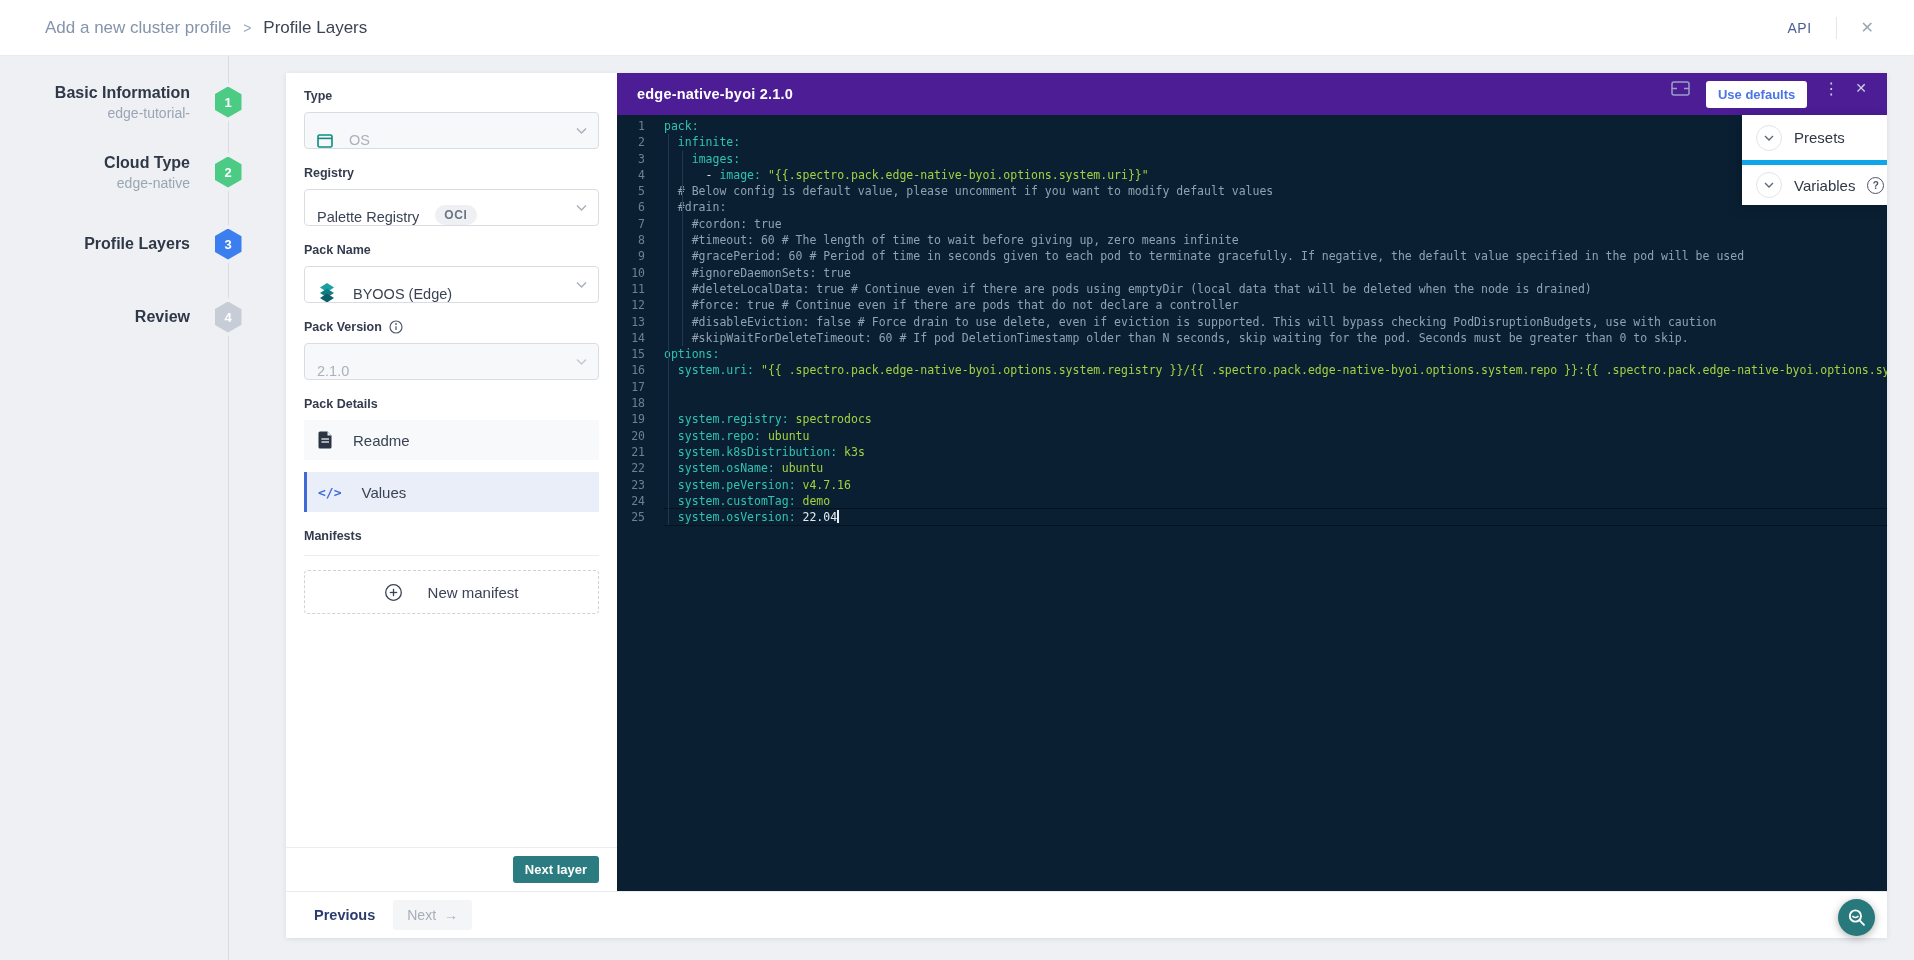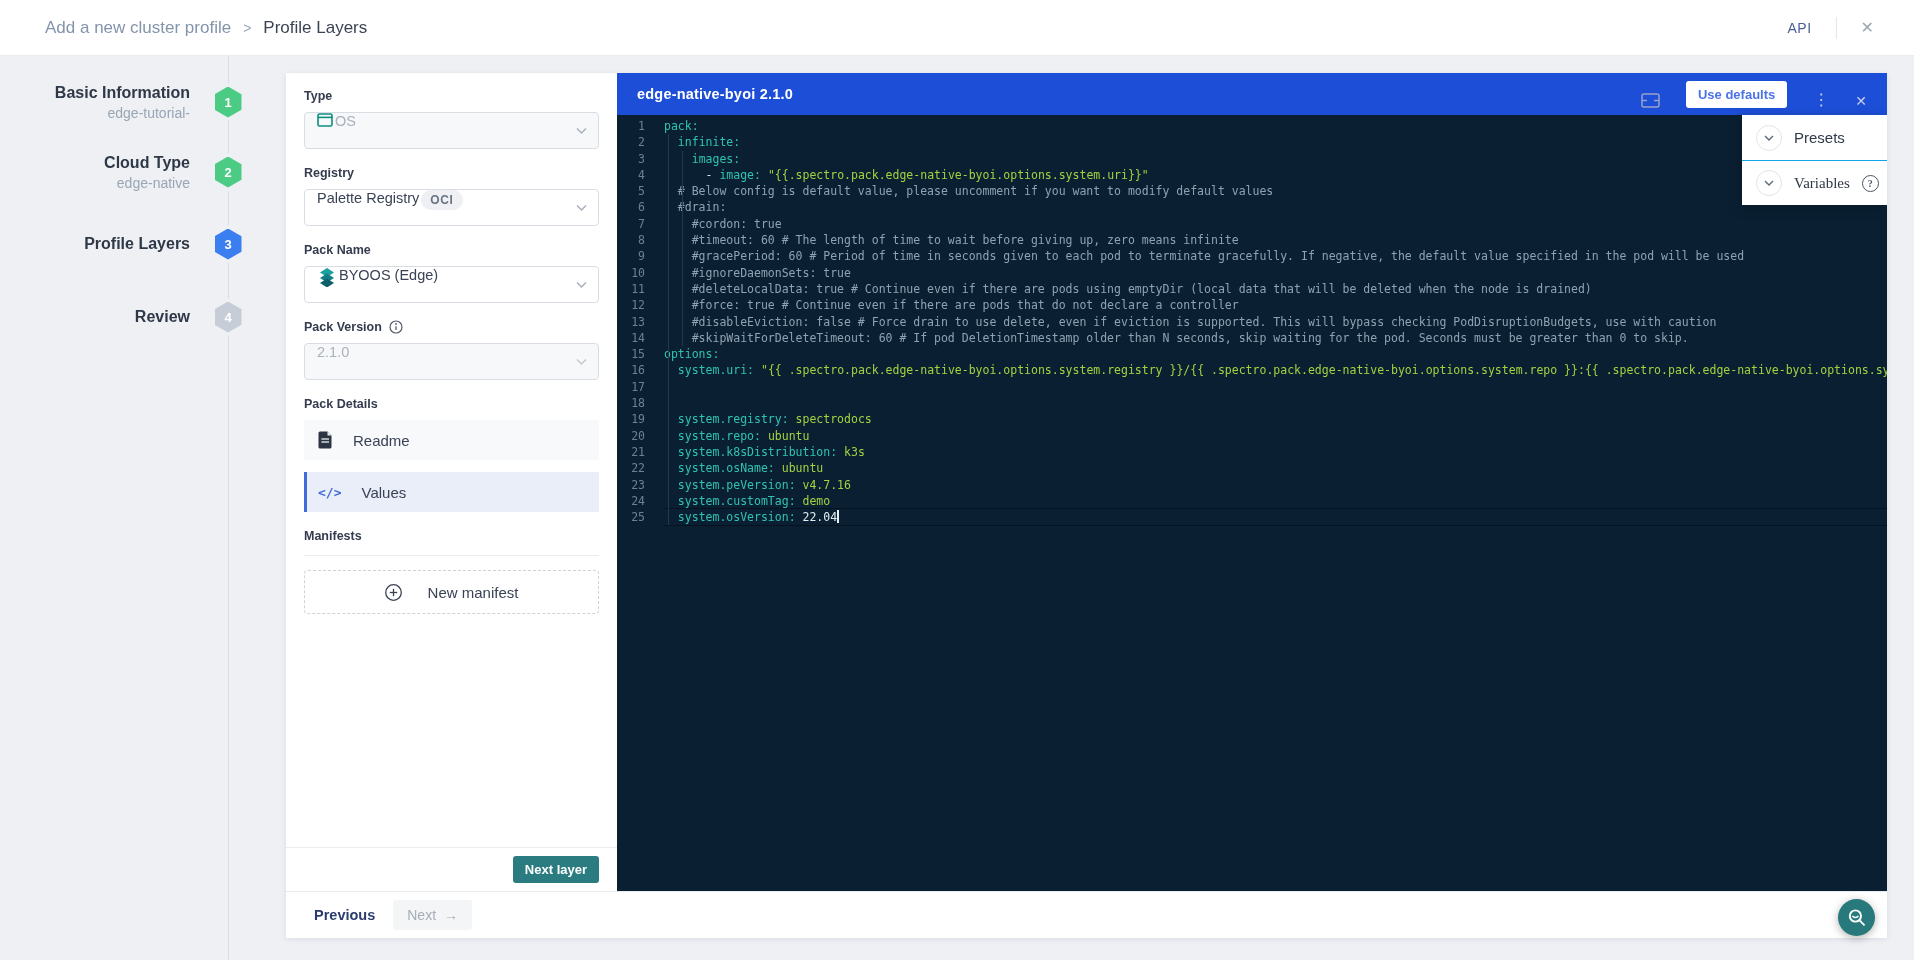--- a/index.html
+++ b/index.html
@@ -37,43 +37,43 @@
 
   
   .form-col { width:331px; position:relative; display:flex; flex-direction:column; }
   .form-head { height:47px; border-bottom:1px solid #e9ecf0; display:flex; align-items:center; padding:0 18px; flex:none; }
   .step-badge { display:inline-flex; align-items:center; gap:7px; background:#4c46a3; color:#fff;
     border-radius:4px; padding:5px 10px; font-size:13px; font-weight:700; }
   .form-title { margin-left:20px; font-size:16.5px; color:#333b4d; font-weight:500; }
   .form-body { padding:2px 18px 0; flex:1; overflow:hidden; }
   .f-label { font-size:12.5px; font-weight:700; color:#333b4d; margin:17px 0 9px; display:flex; align-items:center; gap:7px; }
   .f-label:first-child { margin-top:14px; }
-  .sel { position:relative; display:flex; align-items:flex-start; gap:2px; height:37px; padding:0 30px 0 12px;
+  .sel { position:relative; display:flex; align-items:flex-end; gap:16px; height:37px; padding:0 30px 0 12px;
     border:1px solid #d9dde3; border-radius:4px; background:#fff; font-size:14.5px; color:#3a4255; cursor:pointer; }
   .sel.disabled { background:#f7f8fa; color:#aab1bd; cursor:default; }
   .sel .chev { position:absolute; right:11px; top:50%; transform:translateY(-50%); }
   .oci-badge { background:#eef0f3; border-radius:10px; padding:3px 9px; font-size:12px; font-weight:700;
     color:#6a7382; letter-spacing:.6px; }
   .detail-row { height:40px; display:flex; align-items:center; gap:20px; padding:0 14px; margin-bottom:12px;
     background:#f8f9fb; font-size:15px; color:#3a4255; cursor:pointer; }
   .detail-row.active { background:#e9eef9; border-left:3px solid #3f6ad8; padding-left:11px; }
   .values-glyph { font-family:"DejaVu Sans Mono", monospace; font-size:13px; font-weight:700; color:#3f6ad8; }
   .manifest-hr { border:none; border-top:1px solid #e9ecf0; margin:12px 0 14px; }
   .new-manifest { height:44px; border:1px dashed #cdd3db; border-radius:4px; display:flex; align-items:center;
     justify-content:center; gap:26px; font-size:15px; color:#3a4255; cursor:pointer; background:#fff; }
   .next-layer-row { height:44px; border-top:1px solid #e9ecf0; display:flex; align-items:center;
     justify-content:flex-end; padding-right:18px; flex:none; }
   .next-layer-btn { background:#2a7c80; color:#fff; border:none; font-size:13px; font-weight:700;
     padding:6px 12px; border-radius:3px; cursor:pointer; font-family:inherit; }
 
   
   .editor-col { flex:1; background:#0a2032; position:relative; overflow:hidden; display:flex; flex-direction:column; }
-  .ed-head { height:42px; background:#1d4ed8; display:flex; align-items:center; padding:11px 20px; flex:none; }
+  .ed-head { height:42px; background:#4c1d95; display:flex; align-items:center; padding:11px 20px; flex:none; }
   .ed-title { color:#fff; font-size:14.5px; font-weight:600; letter-spacing:.2px; }
-  .ed-controls { margin-left:auto; display:flex; align-items:flex-end; gap:26px; }
+  .ed-controls { margin-left:auto; display:flex; align-items:flex-start; gap:16px; }
   .use-defaults { background:#fff; color:#4b74e6; border:none; font-size:13px; font-weight:600;
     padding:6px 12px; border-radius:3px; cursor:pointer; font-family:inherit; }
   .ed-kebab { color:#c9cde6; font-size:16px; cursor:pointer; line-height:1; }
   .ed-close { color:#c9cde6; font-size:14px; cursor:pointer; line-height:1; }
 
   .code-area { flex:1; display:flex; position:relative; font-family:"DejaVu Sans Mono", monospace;
     font-size:11.5px; line-height:16.3px; padding-top:3px; overflow:hidden; }
   .gutter { width:47px; padding-right:19px; text-align:right; color:#6e8092; flex:none; }
   .gutter div { height:16.3px; }
   .code-pane { flex:1; position:relative; overflow:hidden; color:#dbe4ec; }
@@ -81,21 +81,21 @@
   .line.current { box-shadow:0 -1px 0 #05121f, 0 1px 0 #05121f; }
   .c { color:#90a2b2; } .k { color:#2fc3b2; } .s { color:#a2d240; } .v { color:#a2d240; }
   .n { color:#e4ecf3; } .d { color:#dbe4ec; }
   .cursor { display:inline-block; width:2px; height:13px; background:#e8f1f8; vertical-align:-2px; }
   .guide { position:absolute; width:1px; background:#1e3950; }
 
   
   .side-panel { position:absolute; top:42px; right:0; width:145px; background:#fff; z-index:6;
     box-shadow:-3px 3px 10px rgba(5,15,30,.35); }
   .sp-row { height:45px; display:flex; align-items:center; gap:12px; padding:0 12px 0 14px; cursor:pointer; }
-  .sp-row + .sp-row { border-top:1px solid #0ea5e9;font-family:Liberation Serif, serif; }
+  .sp-row + .sp-row { border-top:5px solid #0ea5e9; }
   .chev-circle { width:26px; height:26px; border-radius:50%; border:1px solid #e1e4ea; display:flex;
     align-items:center; justify-content:center; flex:none; }
   .sp-label { font-size:15px; color:#2f3847; font-weight:500; }
   .sp-extra { margin-left:auto; display:flex; align-items:center; gap:9px; }
   .help-circle { width:17px; height:17px; border-radius:50%; border:1.4px solid #4b5563; color:#4b5563;
     font-size:10px; font-weight:700; display:flex; align-items:center; justify-content:center; }
   .sp-kebab { color:#9aa3af; font-size:14px; line-height:1; }
 
   
   .card-footer { height:47px; border-top:1px solid #e7eaee; display:flex; align-items:center;

